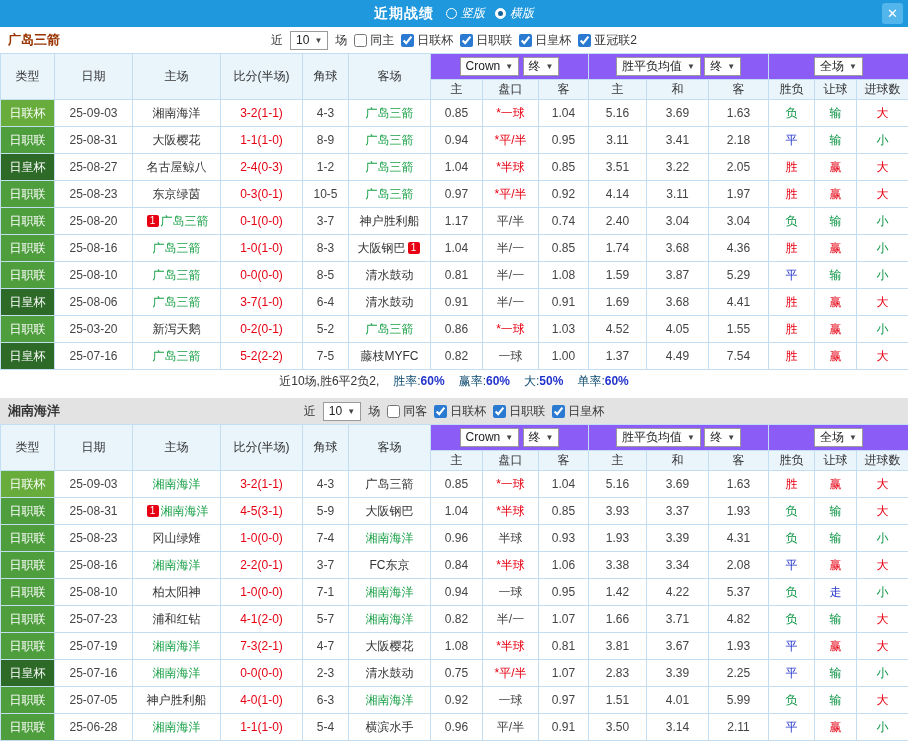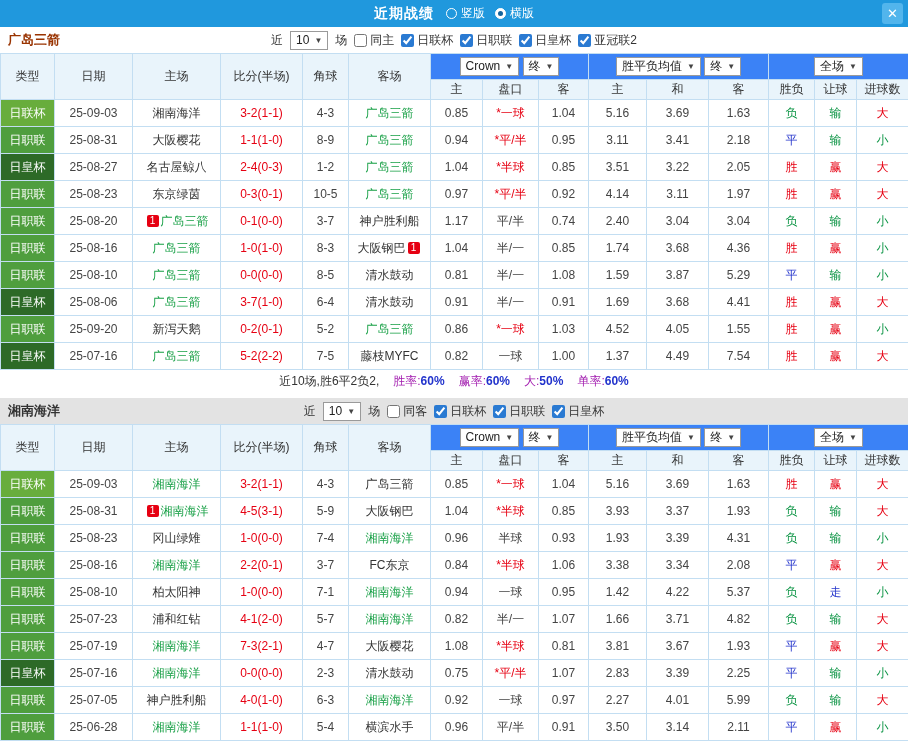--- a/index.html
+++ b/index.html
@@ -26,43 +26,43 @@
   .chk input{width:13px;height:13px;accent-color:#2a7ad2;}
   .fake-select{display:inline-flex;align-items:center;gap:5px;border:1px solid #9a9a9a;background:#fff;
     padding:1px 5px;cursor:pointer;line-height:15px;color:#222;}
   .fake-select .arr{font-size:8px;color:#444;}
   
   table{width:908px;border-collapse:collapse;table-layout:fixed;}
   th,td{border:1px solid #c3def2;text-align:center;overflow:hidden;white-space:nowrap;padding:0 1px;}
   thead th{background:#e9f4fb;font-weight:normal;color:#333;}
   thead tr.top th{height:26px;}
   thead tr.sub th{height:20px;}
-  th.sel-cell{background:#3b82f6;}
+  th.sel-cell{background:#8b5cf6;}
   tbody td{height:27px;background:#fff;}
   td.type{color:#fff;}
   td.date{color:#444;}
   td.score{color:#e60012;}
   td.corner{color:#444;}
   td.odds{color:#444;}
   .team-name{color:#333;}
   .badge{display:inline-block;background:#e60012;color:#fff;font-size:10px;width:12px;height:12px;
     line-height:12px;border-radius:2px;margin:0 2px;vertical-align:1px;}
   
   .section-footer{height:22px;display:flex;justify-content:center;align-items:center;gap:14px;}
   .sum{color:#333;}
-  .stat-label{color:#a21caf;}
+  .stat-label{color:#0c4a6e;}
   .stat-value{font-weight:bold;}
 </style>
 </head>
 <body>
 
 <div class="titlebar">
   <div class="title-group">
     <span class="title">近期战绩</span>
-    <span id="layout-radios" style="display:inline-flex;gap:10px;">
+    <span id="layout-radios" style="display:inline-flex;gap:10px;font-style:italic;">
         <span class="radio">
           <span class="ring"></span>
           <span>竖版</span>
         </span>
         <span class="radio checked">
           <span class="ring"></span>
           <span>横版</span>
         </span>
       </span>
   </div>
@@ -298,21 +298,21 @@
           <td class="odds">0.91</td>
           <td class="odds">1.69</td>
           <td class="odds">3.68</td>
           <td class="odds">4.41</td>
           <td class="res" style="color: rgb(230, 0, 18);">胜</td>
           <td class="res" style="color: rgb(230, 0, 18);">赢</td>
           <td class="res" style="color: rgb(230, 0, 18);">大</td>
         </tr>
         <tr>
           <td class="type" style="background: rgb(79, 158, 62);">日职联</td>
-          <td class="date">25-09-20</td>
+          <td class="date">25-03-20</td>
           <td class="team"><span class="team-name">新泻天鹅</span></td>
           <td class="score">0-2(0-1)</td>
           <td class="corner">5-2</td>
           <td class="team"><span class="team-name" style="color: rgb(26, 161, 72);">广岛三箭</span></td>
           <td class="odds">0.86</td>
           <td class="odds" style="color: rgb(230, 0, 18);">*一球</td>
           <td class="odds">1.03</td>
           <td class="odds">4.52</td>
           <td class="odds">4.05</td>
           <td class="odds">1.55</td>
@@ -581,21 +581,21 @@
         <tr>
           <td class="type" style="background: rgb(79, 158, 62);">日职联</td>
           <td class="date">25-07-05</td>
           <td class="team"><span class="team-name">神户胜利船</span></td>
           <td class="score">4-0(1-0)</td>
           <td class="corner">6-3</td>
           <td class="team"><span class="team-name" style="color: rgb(26, 161, 72);">湘南海洋</span></td>
           <td class="odds">0.92</td>
           <td class="odds">一球</td>
           <td class="odds">0.97</td>
-          <td class="odds">2.27</td>
+          <td class="odds">1.51</td>
           <td class="odds">4.01</td>
           <td class="odds">5.99</td>
           <td class="res" style="color: rgb(11, 148, 68);">负</td>
           <td class="res" style="color: rgb(11, 148, 68);">输</td>
           <td class="res" style="color: rgb(230, 0, 18);">大</td>
         </tr>
         <tr>
           <td class="type" style="background: rgb(79, 158, 62);">日职联</td>
           <td class="date">25-06-28</td>
           <td class="team"><span class="team-name" style="color: rgb(26, 161, 72);">湘南海洋</span></td>

